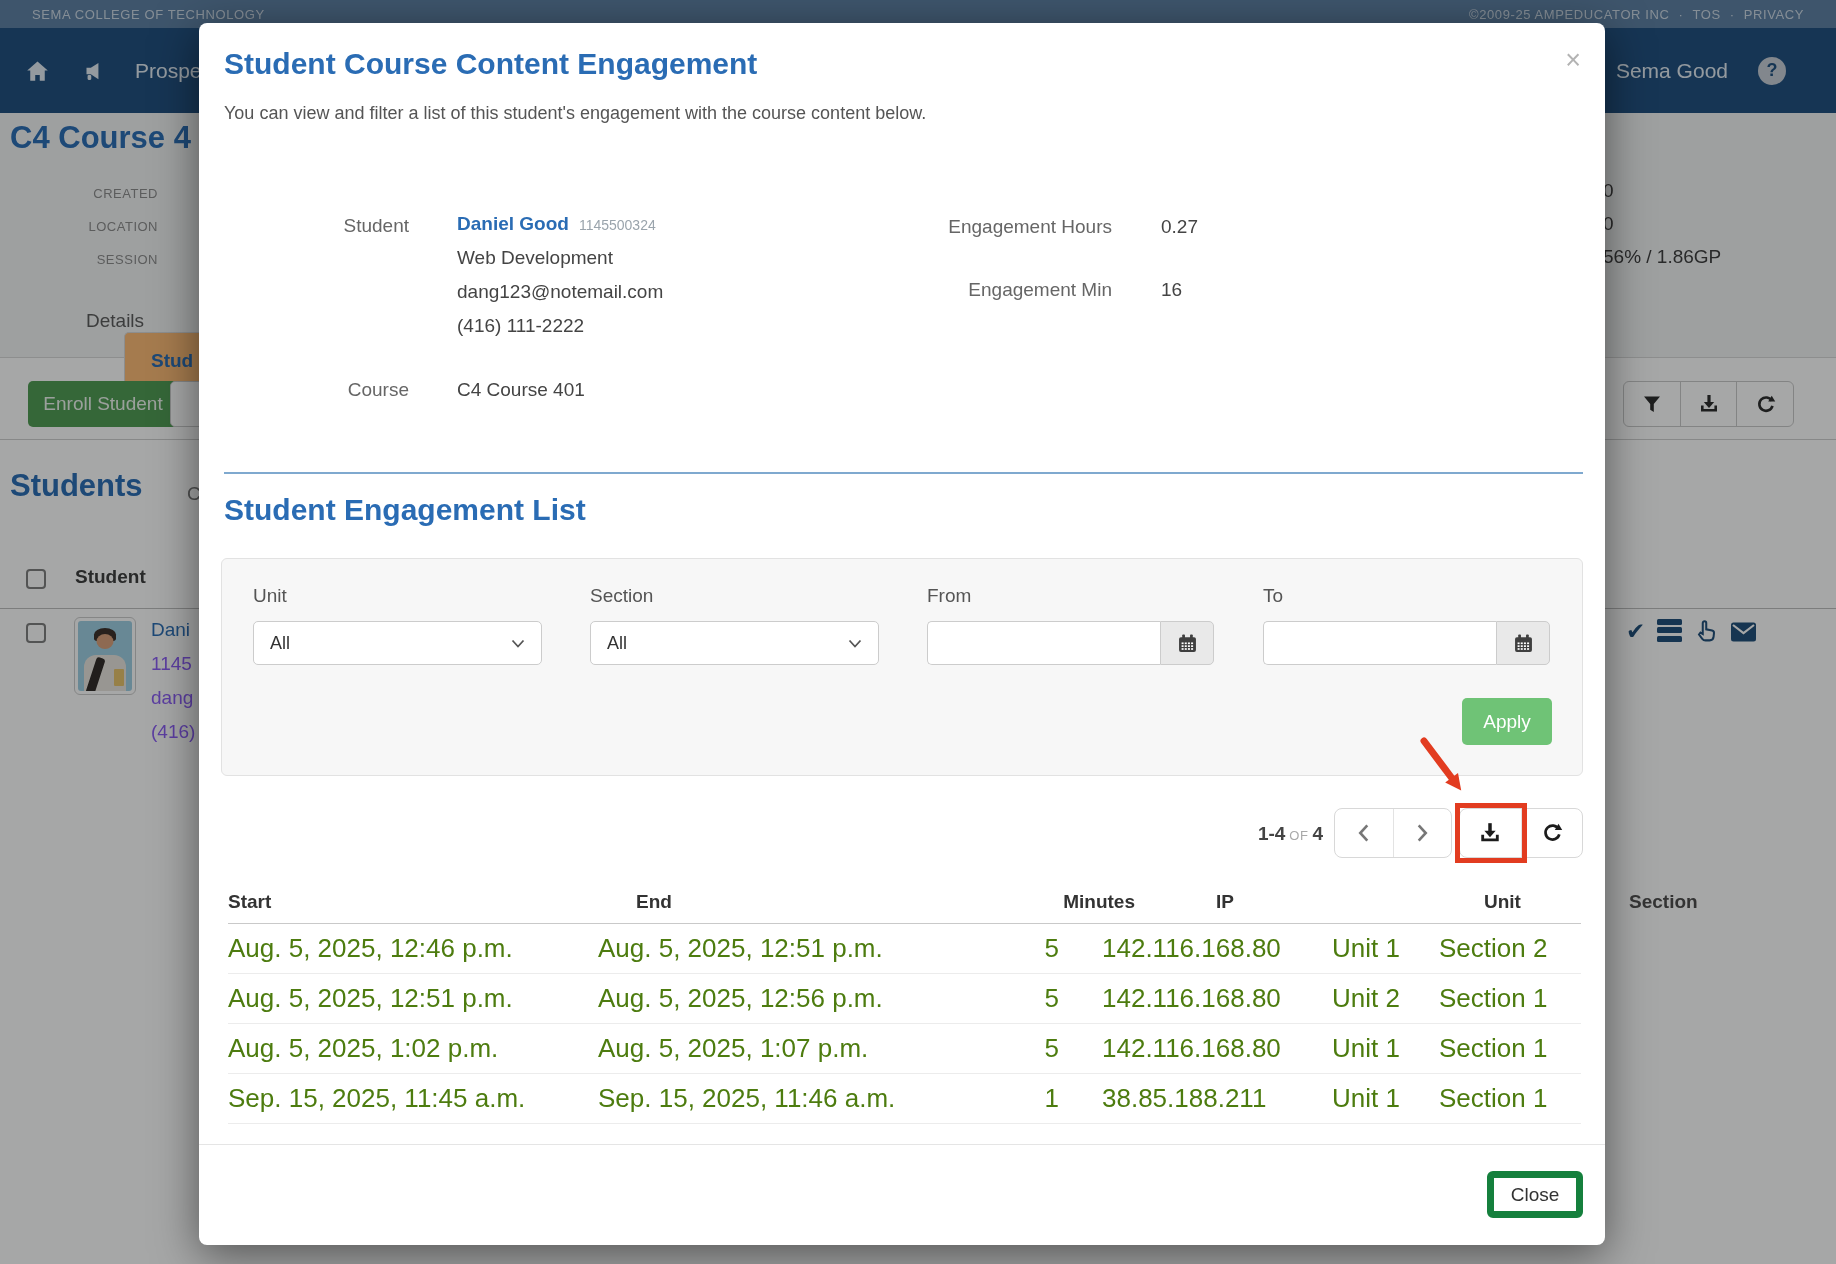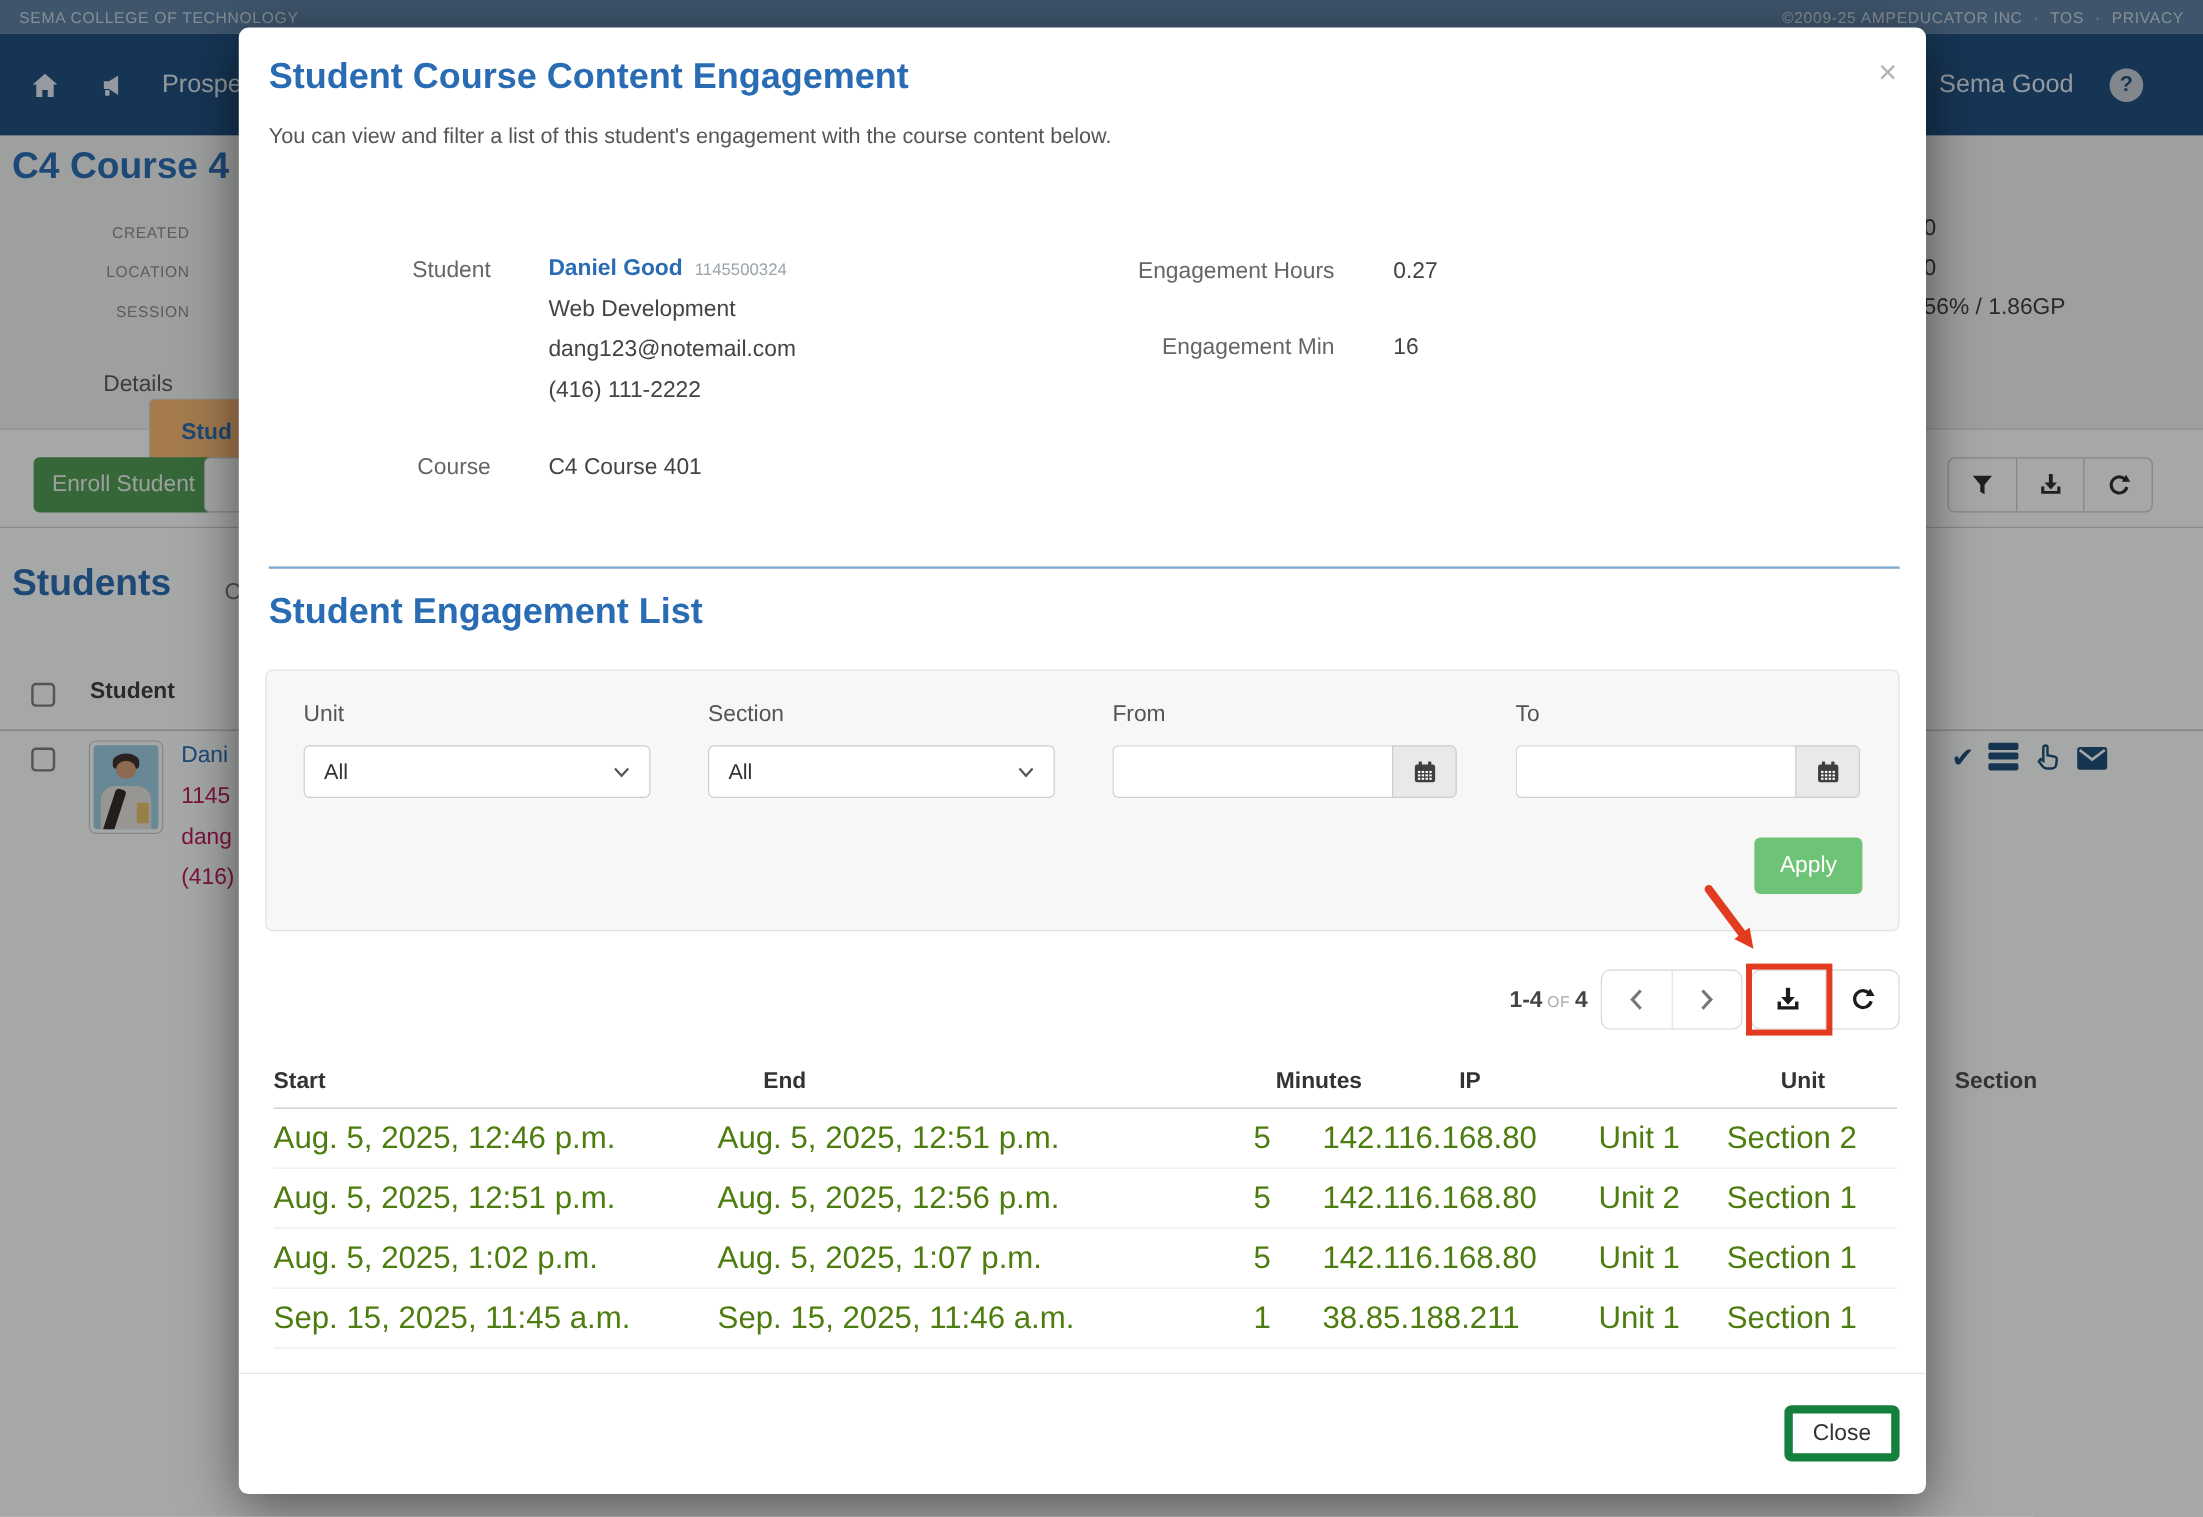--- a/index.html
+++ b/index.html
@@ -9,21 +9,21 @@
     position: relative; width: 1836px; height: 1264px;
     background: #fff; overflow: hidden;
     font-family: "Liberation Sans", "DejaVu Sans", sans-serif;
     color:#333;
   }
 
   
   .utility-bar {
     position:absolute; top:0; left:0; right:0; height:28px;
     background:#5d7fa3; color:#ccd8e4; font-size:13px; letter-spacing:.6px;
-    display:flex; justify-content:space-between; align-items:center; padding:0 16px;gap:20px;
+    display:flex; justify-content:space-between; align-items:center; padding:0 32px;gap:20px;
   }
   .utility-right { display:flex; gap:9px; align-items:center; }
   .navbar {
     position:absolute; top:28px; left:0; right:0; height:85px;
     background:#1e4e7e; color:#e3ebf3;
   }
   .nav-left { position:absolute; left:24px; top:0; height:100%; display:flex; align-items:center; gap:28px; font-size:21px; }
   .nav-right { position:absolute; right:50px; top:0; height:100%; display:flex; align-items:center; gap:30px; font-size:21px; }
   .help-circle {
     width:28px; height:28px; border-radius:50%; background:#c7cdd6; color:#1e4e7e;
@@ -63,21 +63,21 @@
   .student-col-header { position:absolute; left:75px; top:566px; font-size:19px; font-weight:bold; color:#3c3c3c; }
   .table-line { position:absolute; top:608px; left:0; right:0; height:1px; background:#bdbdbd; }
   .avatar { position:absolute; left:74px; top:617px; width:62px; height:78px; background:#fff; border:1px solid #ccc; border-radius:6px; padding:3px; }
   .photo { position:relative; width:100%; height:100%; background:#9fcfe3; border-radius:3px; overflow:hidden; }
   .photo .hair { position:absolute; top:7px; left:50%; transform:translateX(-50%); width:22px; height:13px; background:#3a2e28; border-radius:50% 50% 20% 20%; }
   .photo .face { position:absolute; top:13px; left:50%; transform:translateX(-50%); width:17px; height:15px; background:#d9a07a; border-radius:50%; }
   .photo .shirt { position:absolute; bottom:0; left:50%; transform:translateX(-50%); width:42px; height:36px; background:#e9e5df; border-radius:12px 12px 0 0; }
   .photo .strap { position:absolute; bottom:-4px; left:13px; width:9px; height:38px; background:#2f2a26; transform:rotate(18deg); border-radius:3px; }
   .photo .folder { position:absolute; right:8px; bottom:5px; width:10px; height:17px; background:#e8c36a; border-radius:1px; }
   .row-name { position:absolute; left:151px; top:619px; font-size:19px; color:#2a6cb4; }
-  .row-sub { position:absolute; left:151px; font-size:19px; color:#be185d; }
+  .row-sub { position:absolute; left:151px; font-size:19px; color:#8b5cf6; }
   .row-icons { position:absolute; left:1626px; top:618px; display:flex; align-items:center; gap:12px; color:#1f4e79; }
   .bars-icon div { width:25px; height:6px; background:#1f4e79; border-radius:1.5px; margin-bottom:2.5px; }
   .check-glyph { font-size:23px; color:#1f4e79; font-weight:bold; }
 
   
   .overlay { position:absolute; inset:0; background:rgba(8,10,12,0.36); }
 
   
   .modal {
     position:absolute; left:199px; top:23px; width:1406px; height:1222px;

